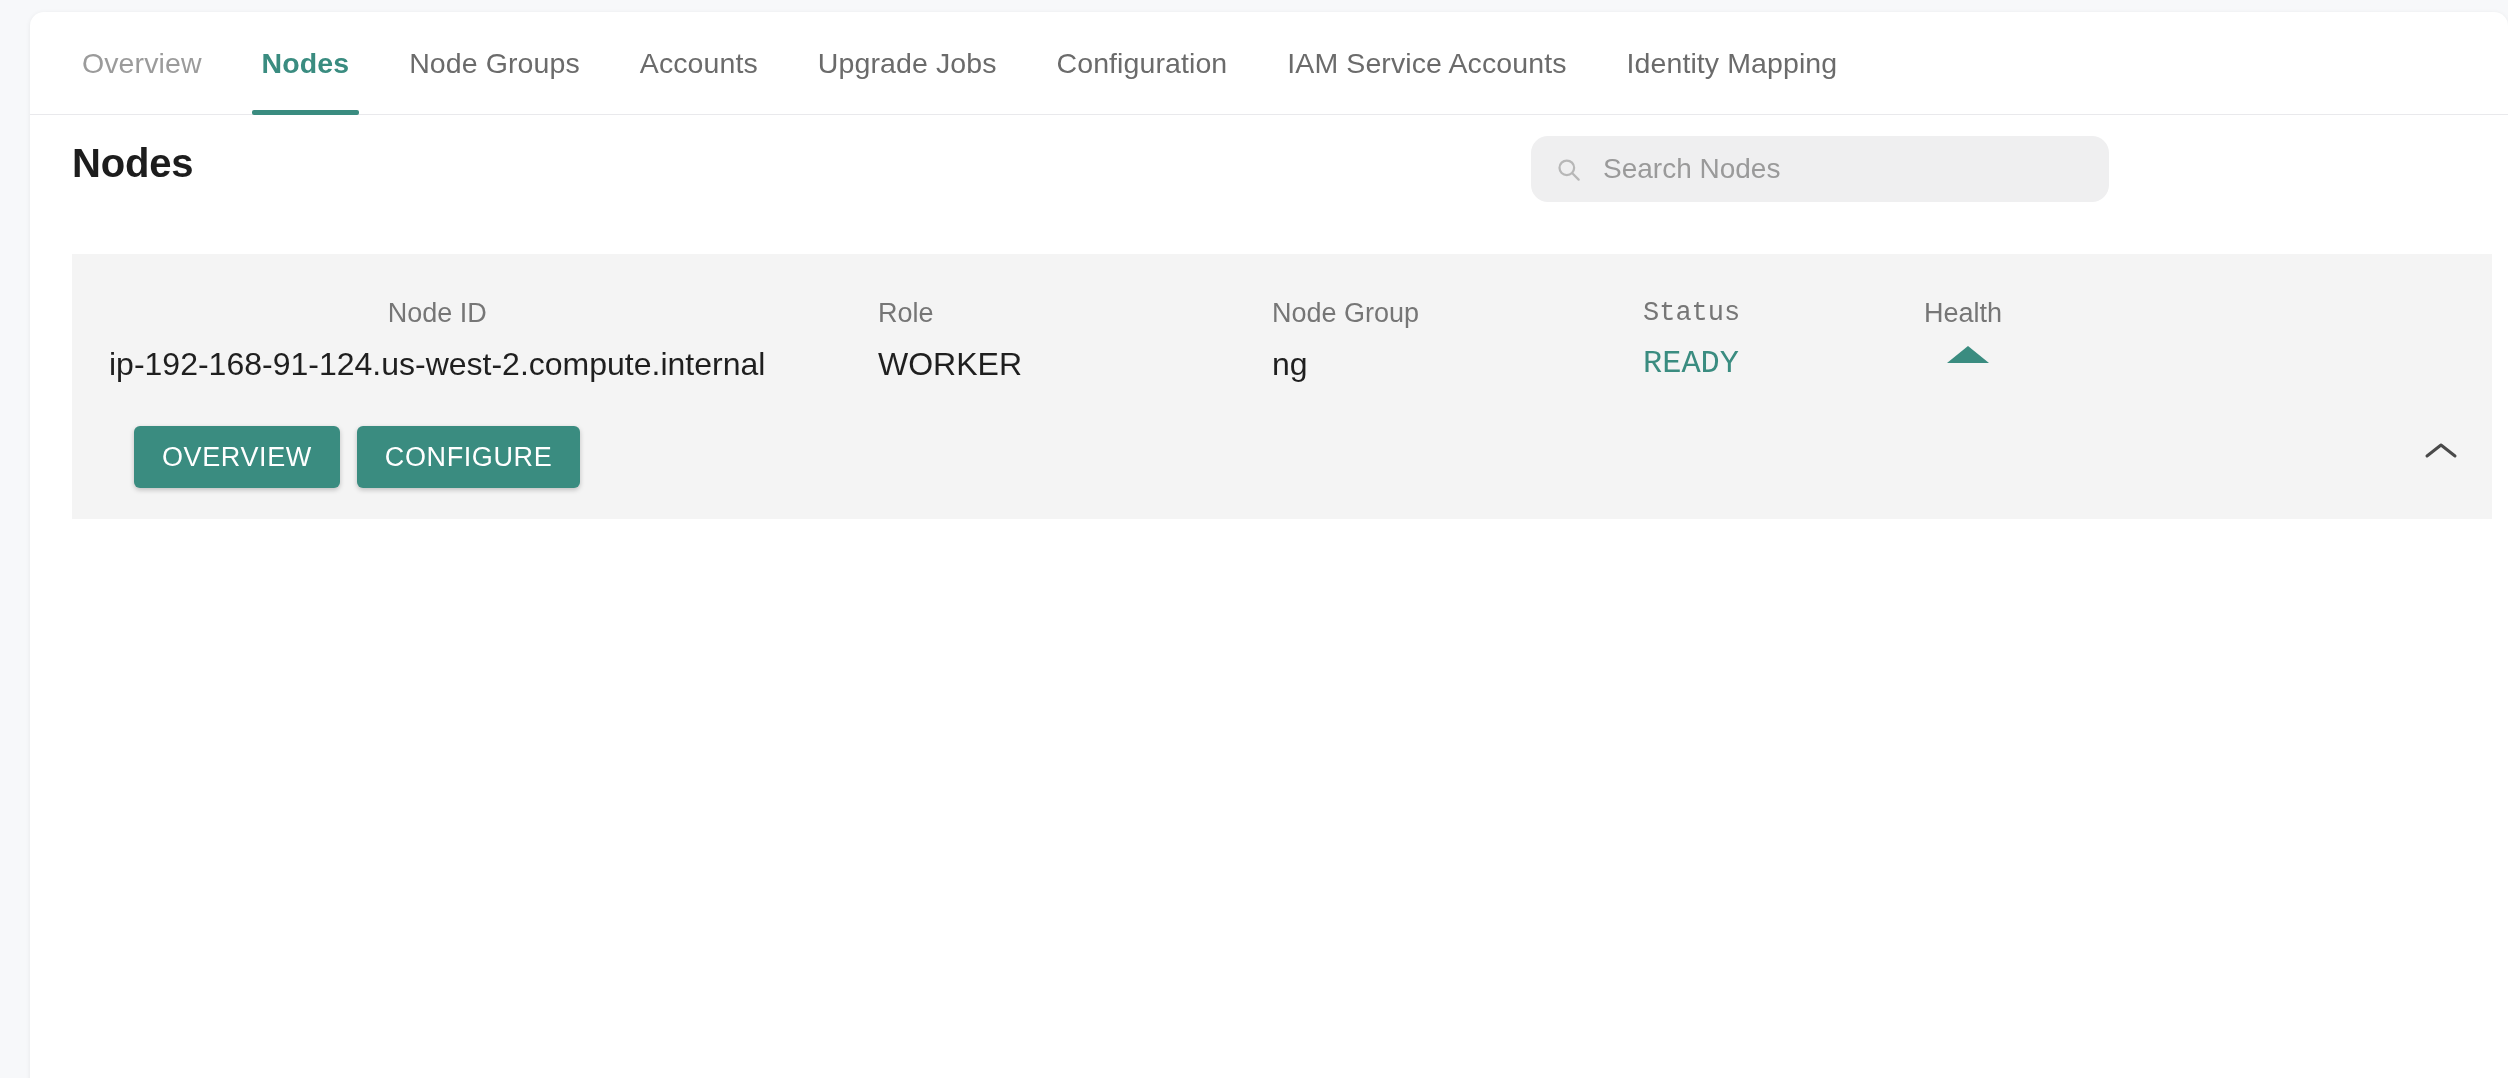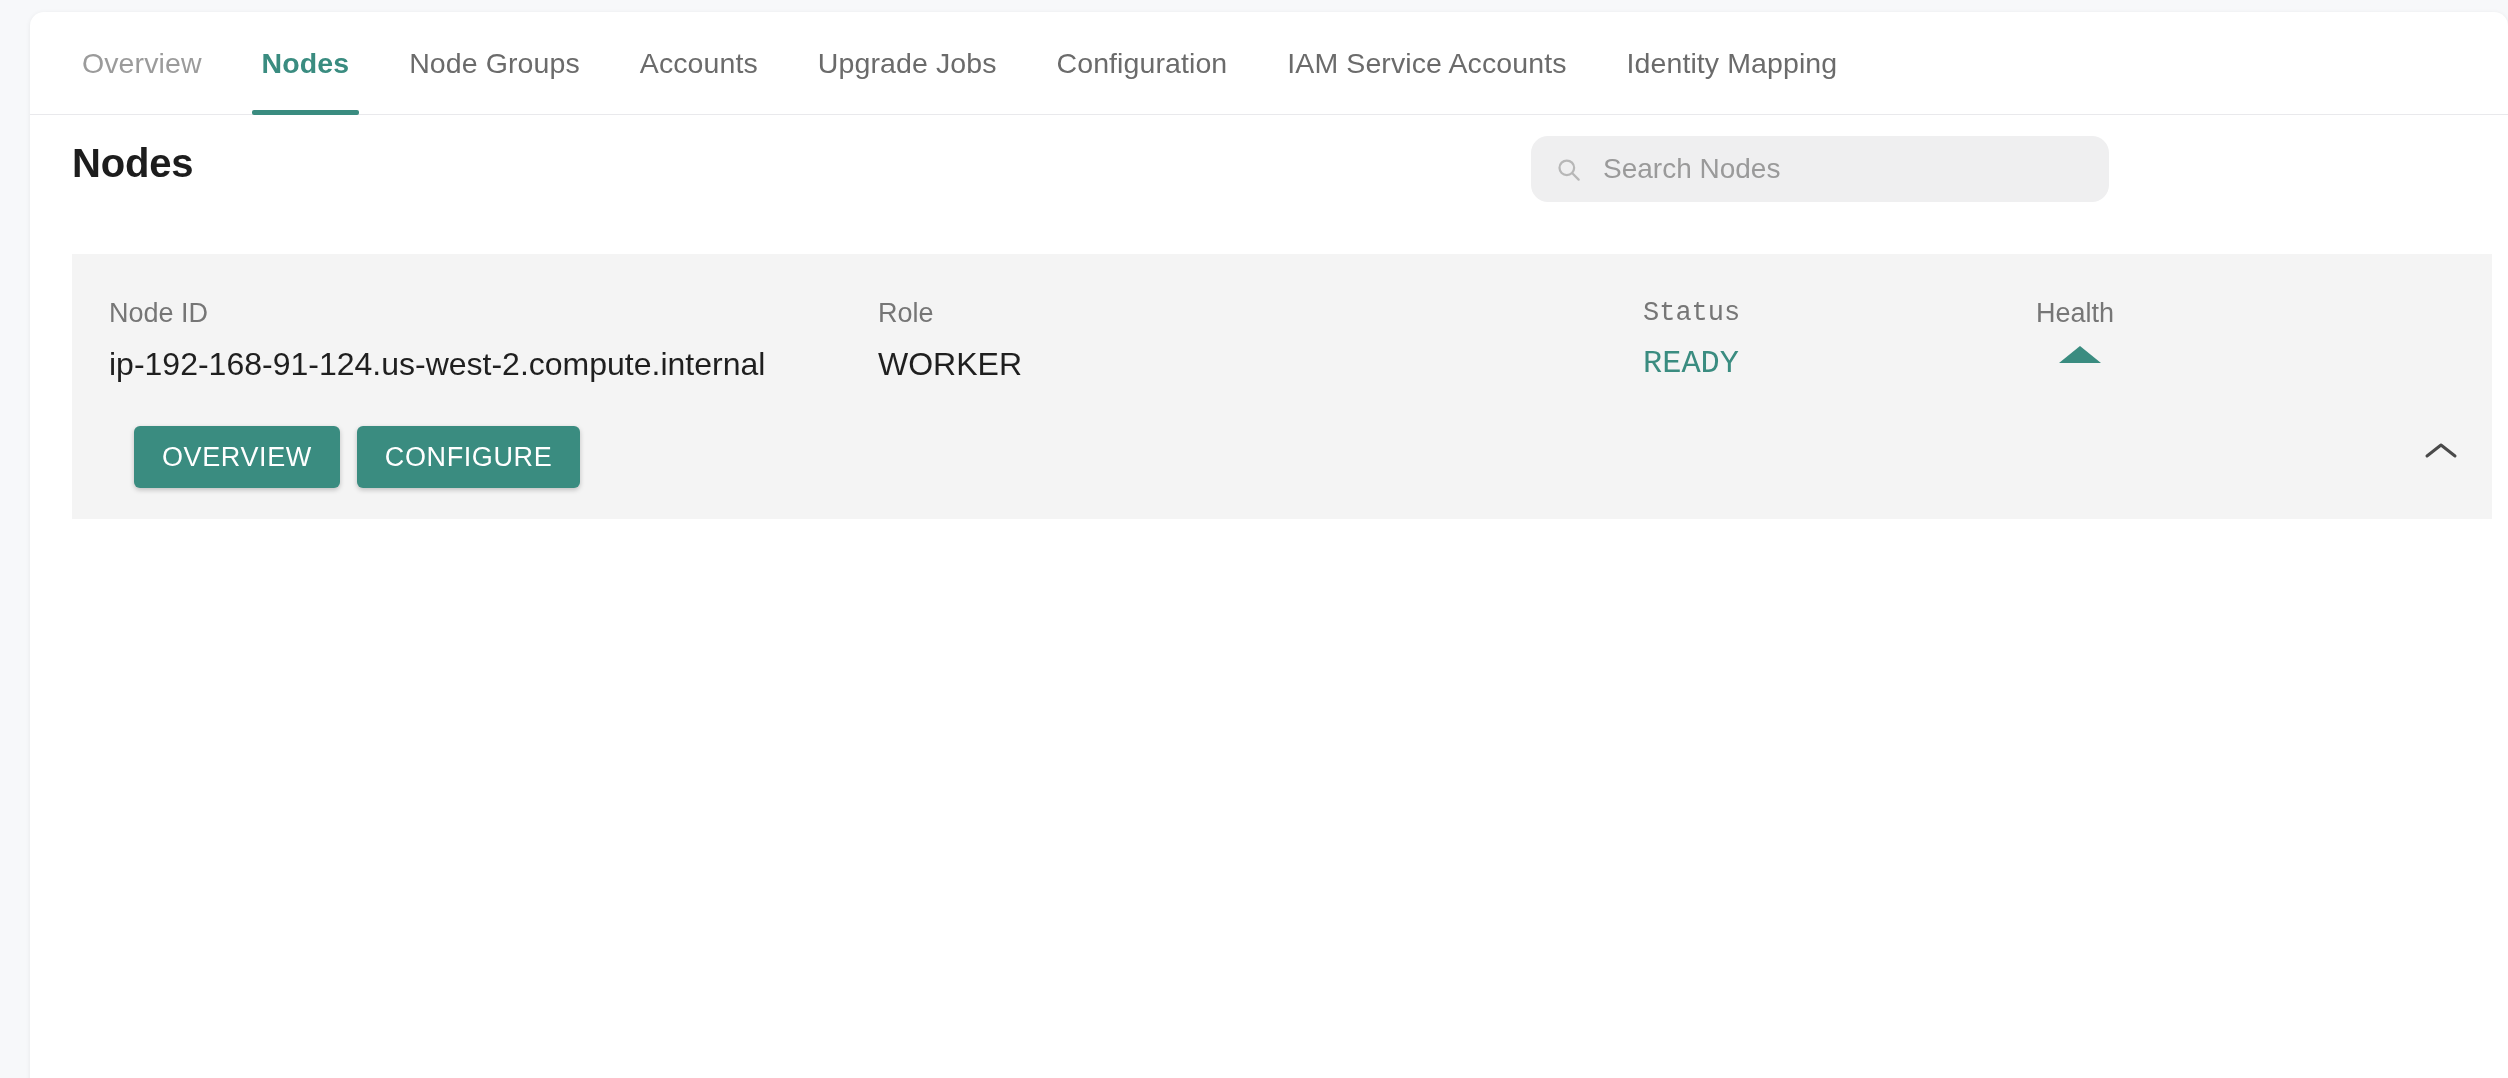--- a/index.html
+++ b/index.html
@@ -123,25 +123,25 @@
     margin-bottom: 17px;
     white-space: nowrap;
   }
   .hcol .hvalue {
     font-size: 32px;
     color: #1f1f1f;
     white-space: nowrap;
   }
   .hvalue.ready { color: #3a8c80; }
 
-  #col-nodeid { left: 37px; }
+  #col-nodeid { left: 37px; text-align: center; }
   #col-role   { left: 806px; }
   #col-ng     { left: 1200px; }
   #col-status { left: 1571px; font-family: Liberation Mono, monospace; }
-  #col-health { left: 1964px; }
+  #col-health { left: 1852px; }
 
   #health-tri {
     width: 0; height: 0;
     border-left: 21px solid transparent;
     border-right: 21px solid transparent;
     border-bottom: 17px solid #3a8c80;
     margin-left: 23px;
     margin-top: 8px;
   }
 
@@ -233,20 +233,24 @@
       <div class="hcol" id="col-nodeid">
         <div class="hlabel">Node ID</div>
         <div class="hvalue">ip-192-168-91-124.us-west-2.compute.internal</div>
       </div>
 
       <div class="hcol" id="col-role">
         <div class="hlabel">Role</div>
         <div class="hvalue">WORKER</div>
       </div>
 
+      <div class="hcol" id="col-ng">
+        <div class="hlabel">Node Group</div>
+        <div class="hvalue">ng</div>
+      </div>
 
       <div class="hcol" id="col-status">
         <div class="hlabel">Status</div>
         <div class="hvalue ready">READY</div>
       </div>
 
       <div class="hcol" id="col-health">
         <div class="hlabel">Health</div>
         <div id="health-tri"></div>
       </div>

